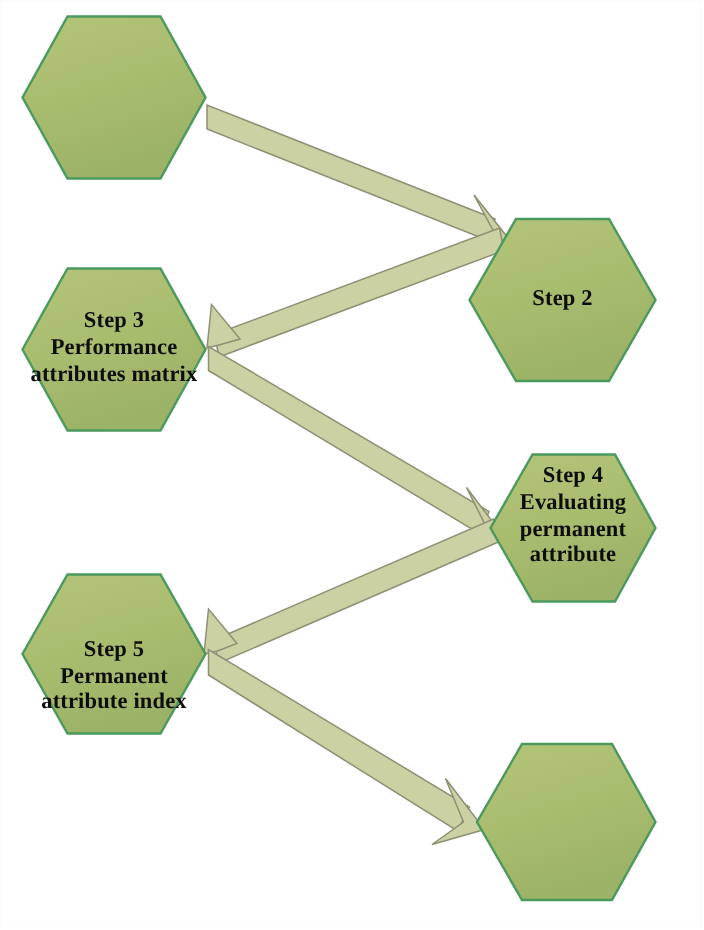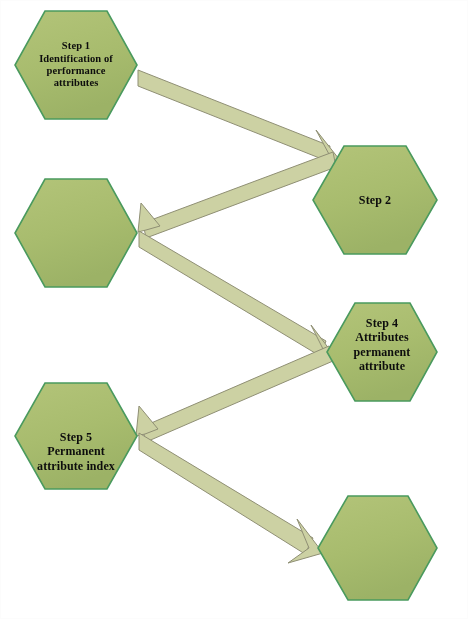--- a/index.html
+++ b/index.html
@@ -31,21 +31,21 @@
     text-align: center;
     font-family: "Liberation Serif", "DejaVu Serif", serif;
     font-weight: bold;
     color: #0d0d0d;
     line-height: 1.18;
     pointer-events: none;
     letter-spacing: 0.1px;
   }
   .node-label span { display: block; white-space: nowrap; }
   .lbl-10 { font-size: 10.5px; }
-  .lbl-11 { font-size: 12px; }
+  .lbl-11 { font-size: 15px; }
   .frame {
     position: absolute;
     left: 0; top: 0;
     width: 468px;
     height: 619px;
     border: 1px solid #fcfcfc;
     box-sizing: border-box;
     pointer-events: none;
   }
 </style>
@@ -101,35 +101,34 @@
       <polygon points="355,303 410,303 437,352 410,401 355,401 327,352" fill="url(#hexGrad)" stroke="#4a9a5e" stroke-width="1.6"></polygon>
     </g>
     <g>
       <polygon points="45,383 107,383 137,436 107,489 45,489 15,436" fill="url(#hexGrad)" stroke="#4a9a5e" stroke-width="1.6"></polygon>
     </g>
     <g>
       <polygon points="348,496 408,496 437,548 408,600 348,600 318,548" fill="url(#hexGrad)" stroke="#4a9a5e" stroke-width="1.6"></polygon>
     </g>
   </svg>
 
-  <div class="node-label lbl-10" style="left:15px; top:11px; width:122px; height:108px;">
-    <span>Step 1</span>
-    <span>Identification of</span>
-    <span>performance</span>
-    <span>attributes</span>
-  </div>
 
   <div class="node-label lbl-11" style="left:306px; top:146px; width:138px; height:108px;">
     <span>Step 2</span>
   </div>
 
+  <div class="node-label lbl-11" style="left:6px; top:179px; width:140px; height:108px;">
+    <span>Step 3</span>
+    <span>Performance</span>
+    <span>attributes matrix</span>
+  </div>
 
   <div class="node-label lbl-11" style="left:327px; top:303px; width:110px; height:83px;">
     <span>Step 4</span>
-    <span>Attributes</span>
+    <span>Evaluating</span>
     <span>permanent</span>
     <span>attribute</span>
   </div>
 
   <div class="node-label lbl-11" style="left:8px; top:383px; width:136px; height:137px;">
     <span>Step 5</span>
     <span>Permanent</span>
     <span>attribute index</span>
   </div>
 

